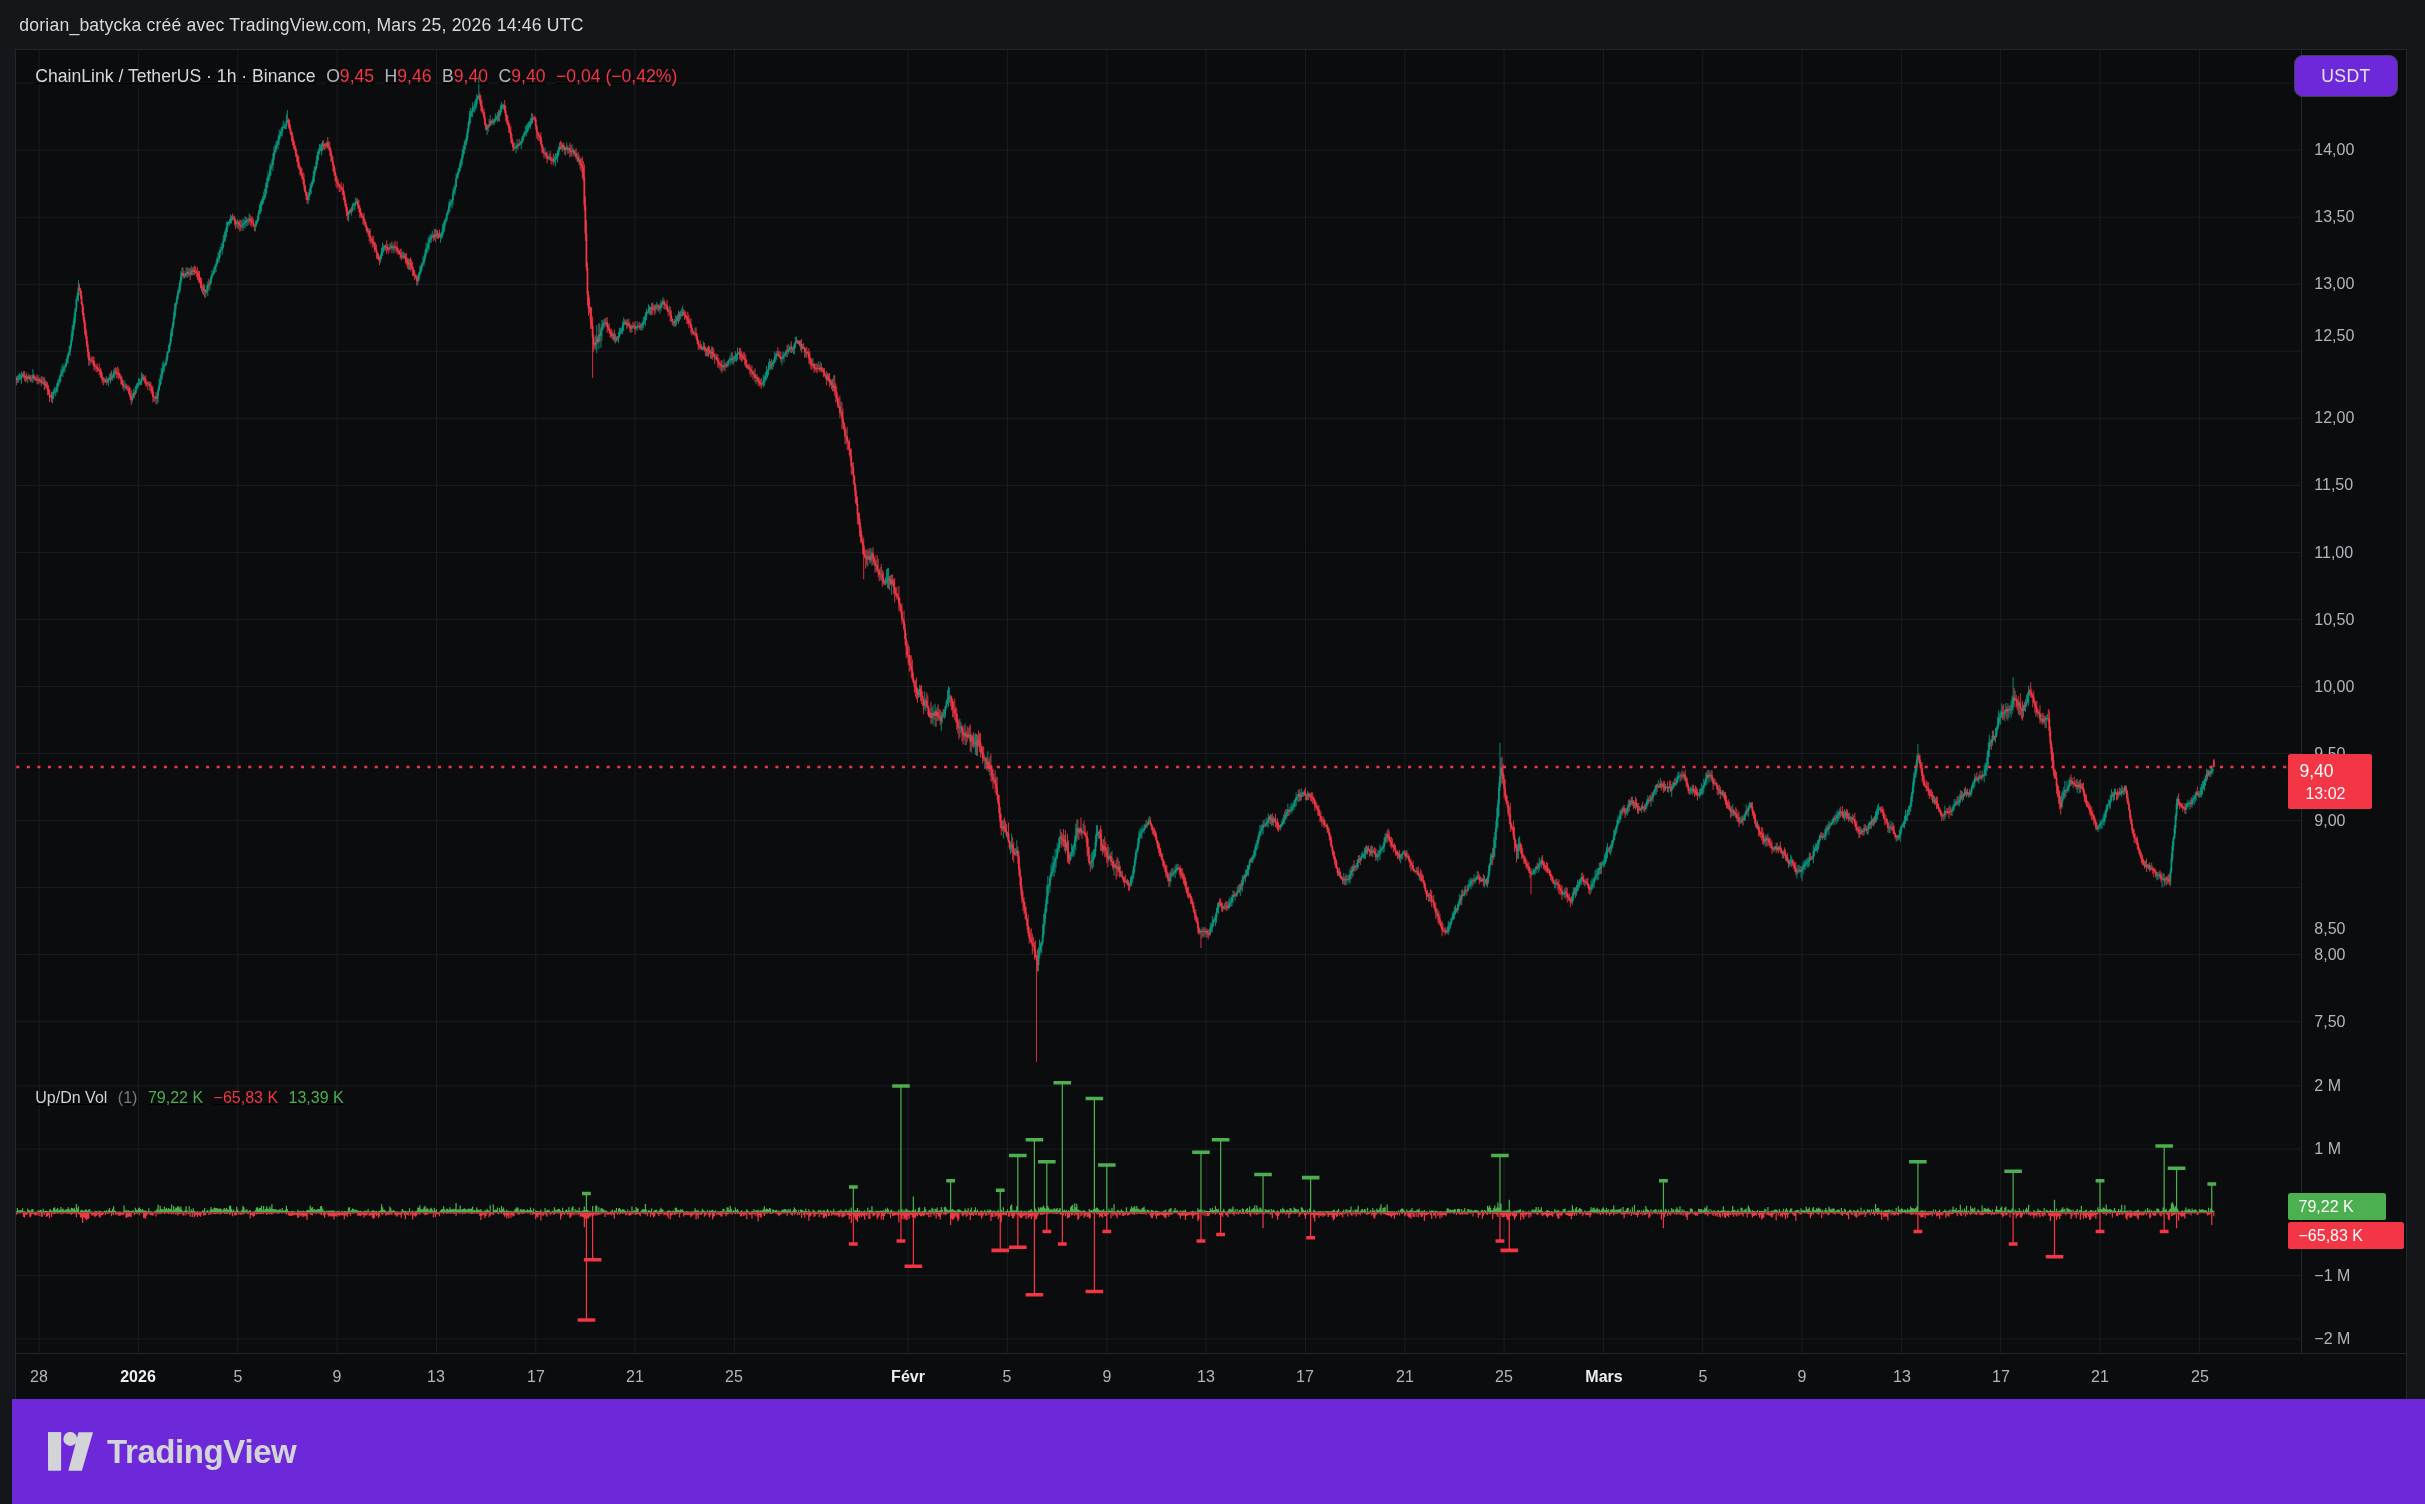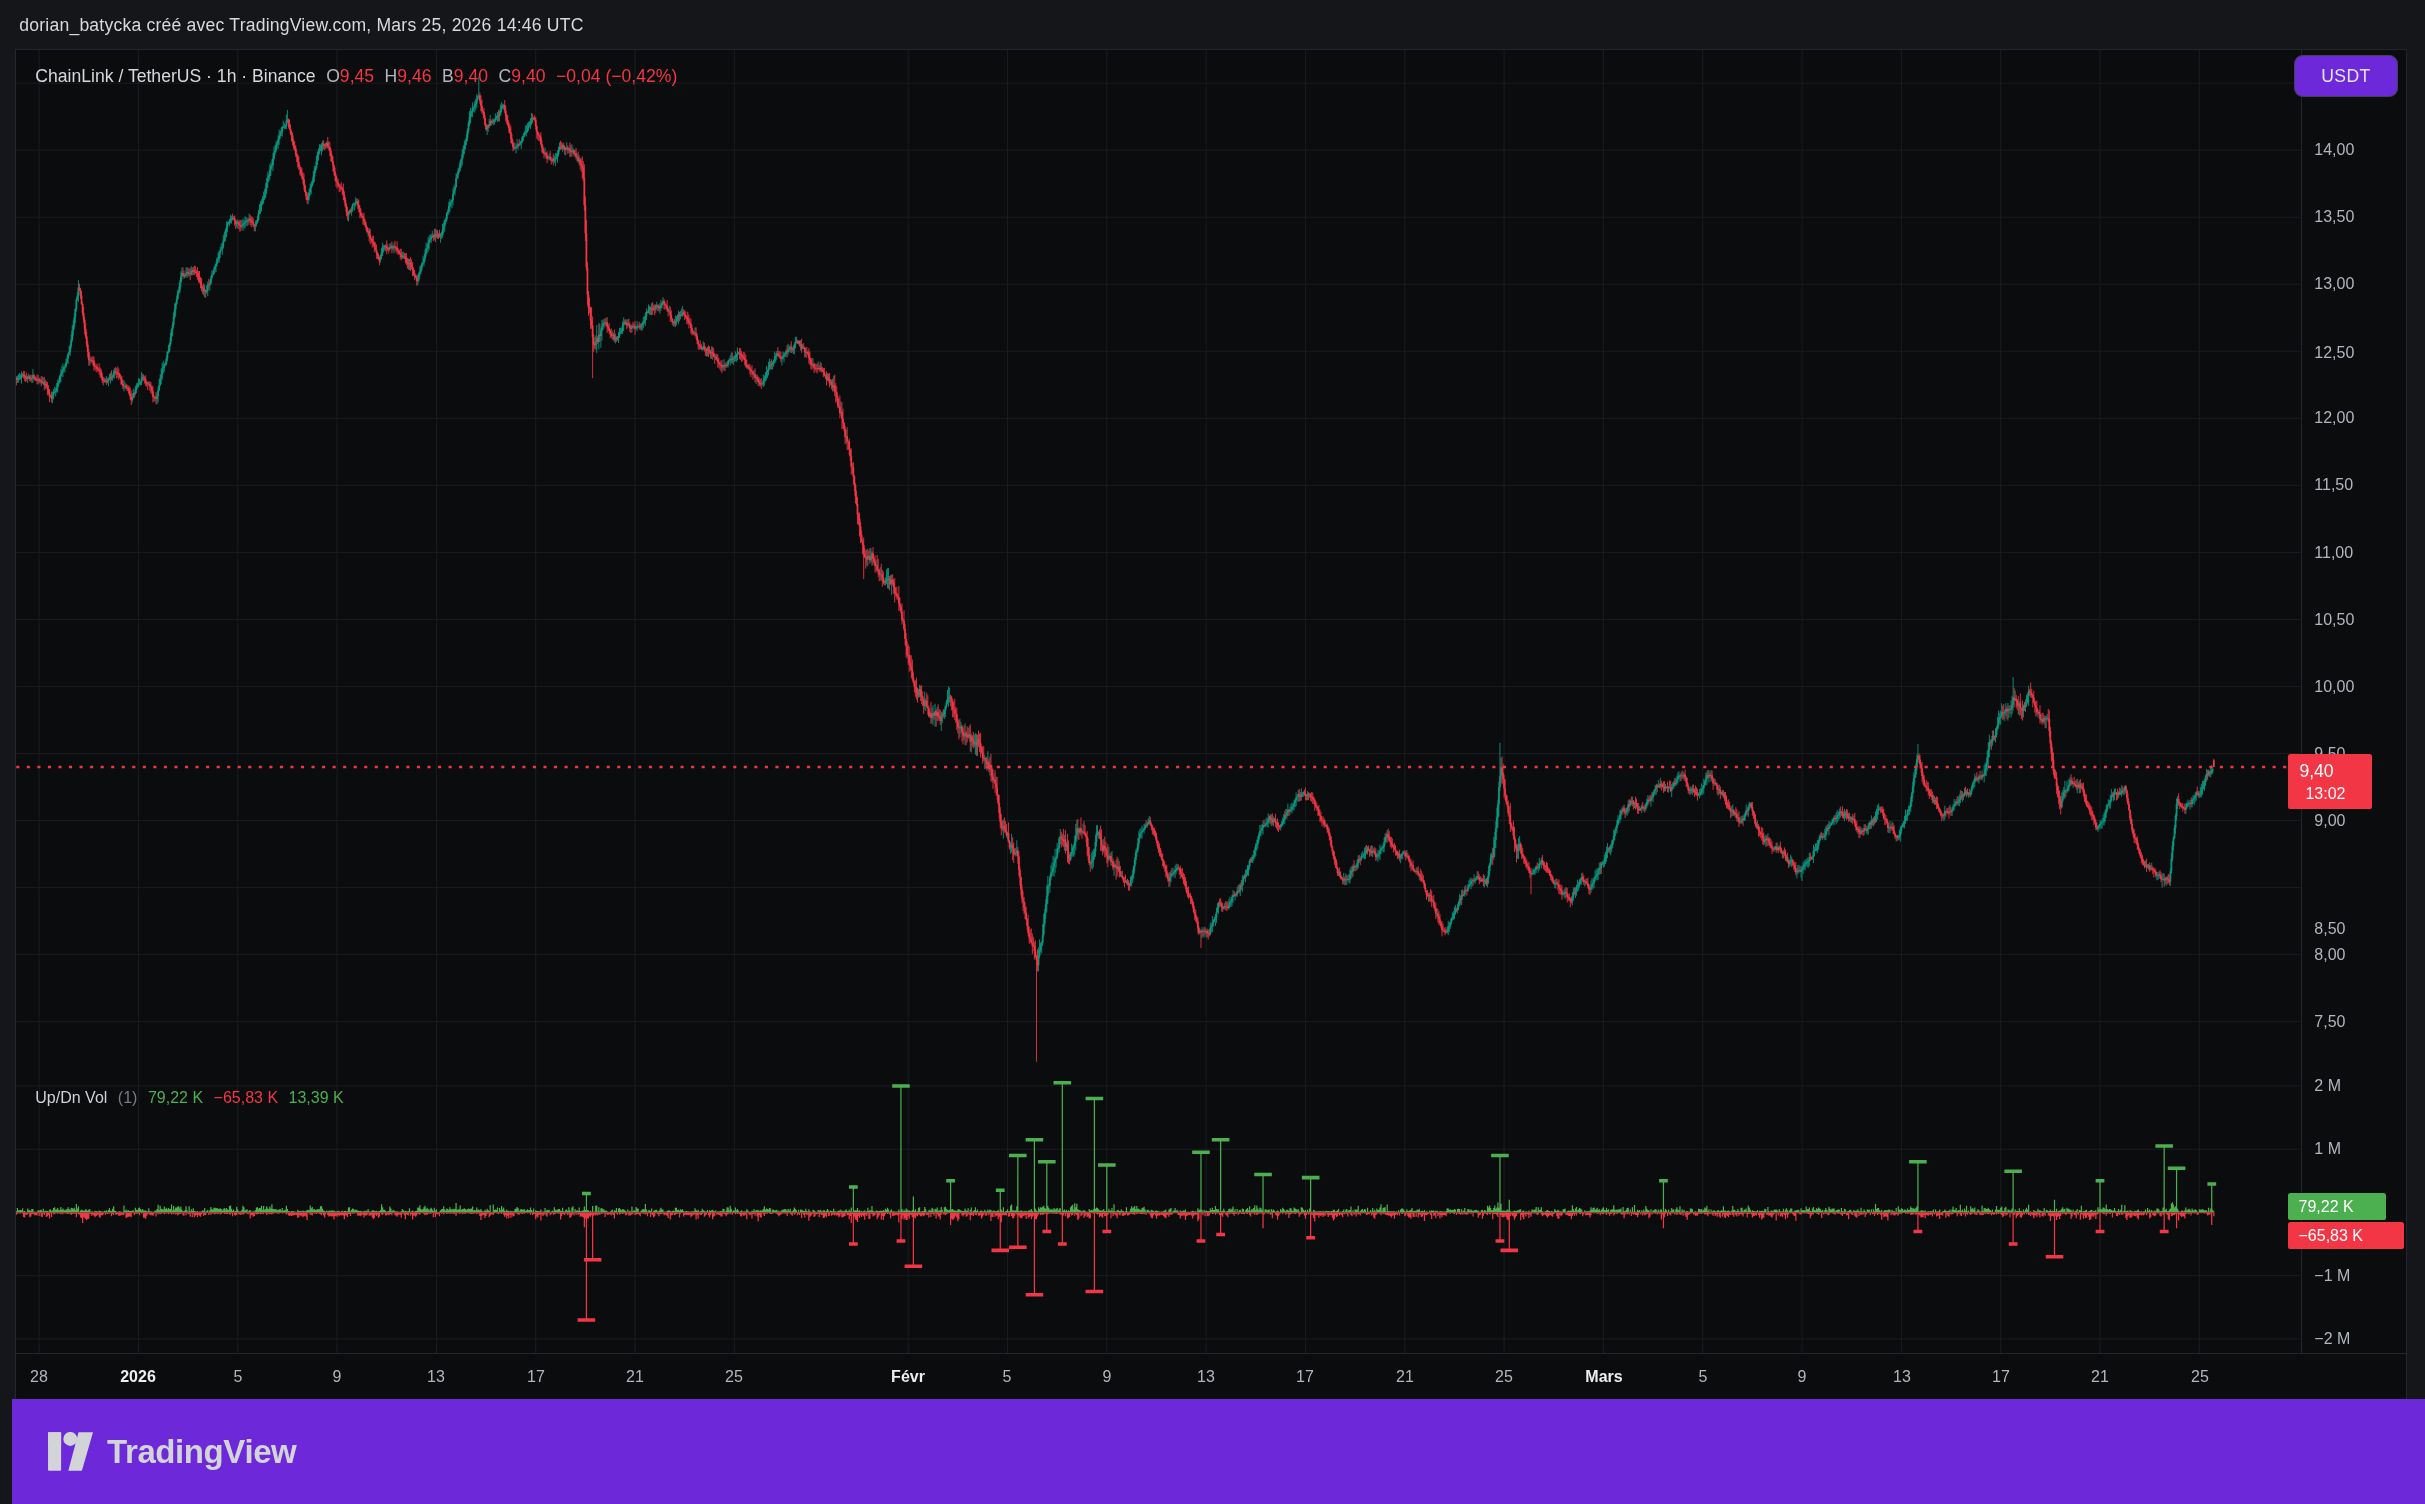--- a/index.html
+++ b/index.html
@@ -2,21 +2,21 @@
 <html style="font-size:14px"><head>
 <meta charset="utf-8">
 <style>
   html,body{margin:0;padding:0;background:#151619;width:2426px;height:1505px;overflow:hidden;
     font-family:"Liberation Sans","DejaVu Sans",sans-serif;-webkit-font-smoothing:antialiased;}
   .topbar{position:absolute;left:0;top:0;width:2426px;height:50px;background:#151619;display:flex;align-items:center;}
   .topbar .attr{color:#d8d9dd;font-size:17.6px;padding-left:19.3px;letter-spacing:0.2px;}
   .frame{position:absolute;left:16px;top:50px;width:2390px;height:1349px;background:#0b0c0e;
     outline:0.9px solid #23262e;}
   .frame svg{position:absolute;left:0;top:0;}
-  .legend-row{position:absolute;left:19.3px;display:flex;align-items:flex-end;gap:10.5px;z-index:5;white-space:nowrap;}
+  .legend-row{position:absolute;left:19.3px;display:flex;align-items:flex-end;gap:10.5px;z-index:5;white-space:nowrap;text-decoration:underline;}
   .legend-row.main{top:16px;font-size:17.6px;}
   .legend-row.vol{top:1039px;font-size:16px;}
   .sym{color:#d6d8dd;}
   .ohlc-l{color:#b2b5be;}
   .ohlc-v{color:#f23645;}
   .chg{color:#f23645;}
   .vol-title{color:#d0d2d8;}
   .vol-param{color:#787b86;}
   .vol-up{color:#4caf50;}
   .vol-dn{color:#f23645;}
@@ -76,21 +76,21 @@
     <span class="vol-param">(1)</span>
     <span class="vol-up">79,22 K</span>
     <span class="vol-dn">−65,83 K</span>
     <span class="vol-net">13,39 K</span>
   </div>
 
   <div class="price-scale" id="price-scale">
       <div class="scale-label" style="top: 100px;">14,00</div>
       <div class="scale-label" style="top: 167px;">13,50</div>
       <div class="scale-label" style="top: 234px;">13,00</div>
-      <div class="scale-label" style="top: 303px;">12,50</div>
+      <div class="scale-label" style="top: 286px;">12,50</div>
       <div class="scale-label" style="top: 368px;">12,00</div>
       <div class="scale-label" style="top: 435px;">11,50</div>
       <div class="scale-label" style="top: 503px;">11,00</div>
       <div class="scale-label" style="top: 570px;">10,50</div>
       <div class="scale-label" style="top: 637px;">10,00</div>
       <div class="scale-label" style="top: 704px;">9,50</div>
       <div class="scale-label" style="top: 771px;">9,00</div>
       <div class="scale-label" style="top: 838px; margin-top: 41px;">8,50</div>
       <div class="scale-label" style="top: 905px;">8,00</div>
       <div class="scale-label" style="top: 972px;">7,50</div>

